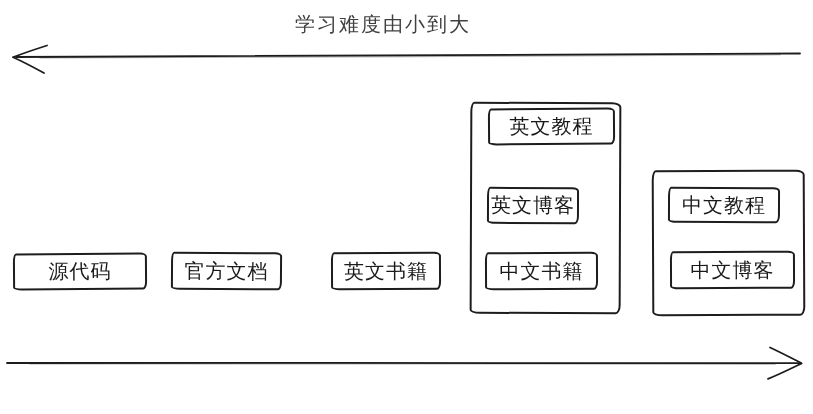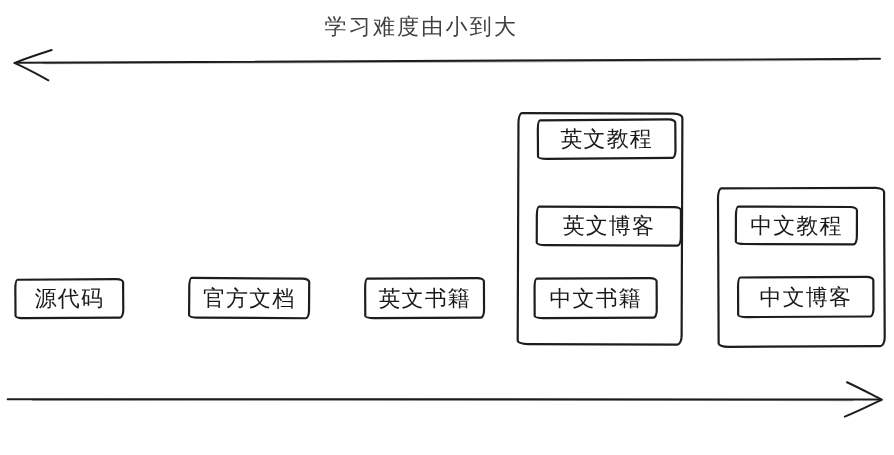--- a/index.html
+++ b/index.html
@@ -65,31 +65,31 @@
       <path d="M 13,57.2 C 24,62 34,67.5 44,73"></path>
     </g>
     <g stroke="#1d1d1d" stroke-width="1.8" fill="none" stroke-linecap="round">
       <path d="M 7,363 C 270,362.4 540,363.6 800,363.2"></path>
       <path opacity="0.35" d="M 30,363.7 C 280,363 540,364.2 775,363.8"></path>
       <path d="M 770,347.5 C 783,353.5 793,359 801.5,363.2"></path>
       <path d="M 801.5,363.4 C 791,368.5 780,374 768,378.8"></path>
     </g>
   </svg>
 
-  <div class="sketch-box r-neg" style="left:13px; top:253px; width:100px; height:37px;">源代码</div>
+  <div class="sketch-box r-neg" style="left:13px; top:253px; width:134px; height:37px;">源代码</div>
 
   <div class="sketch-box r-pos" style="left:171px; top:252px; width:111px; height:38px;">官方文档</div>
 
   <div class="sketch-box r-neg-sm" style="left:331px; top:252px; width:110px; height:38px;">英文书籍</div>
 
   <div class="sketch-box group-outline r-pos-sm" style="left:470px; top:102px; width:151px; height:212px;"></div>
 
   <div class="sketch-box r-neg" style="left:488px; top:108px; width:127px; height:37px;font-family:Liberation Serif, serif;">英文教程</div>
 
-  <div class="sketch-box r-pos-sm" style="left:487px; top:187px; width:133px; height:37px;">英文博客</div>
+  <div class="sketch-box r-pos-sm" style="left:487px; top:187px; width:92px; height:37px;">英文博客</div>
 
   <div class="sketch-box r-neg-sm" style="left:485px; top:252px; width:113px; height:38px;">中文书籍</div>
 
   <div class="sketch-box group-outline r-neg-sm" style="left:652px; top:170px; width:153px; height:146px;"></div>
 
   <div class="sketch-box r-pos-sm" style="left:668px; top:187px; width:112px; height:36px;">中文教程</div>
 
   <div class="sketch-box r-neg-sm" style="left:670px; top:251px; width:125px; height:38px;">中文博客</div>
 
 </div>

